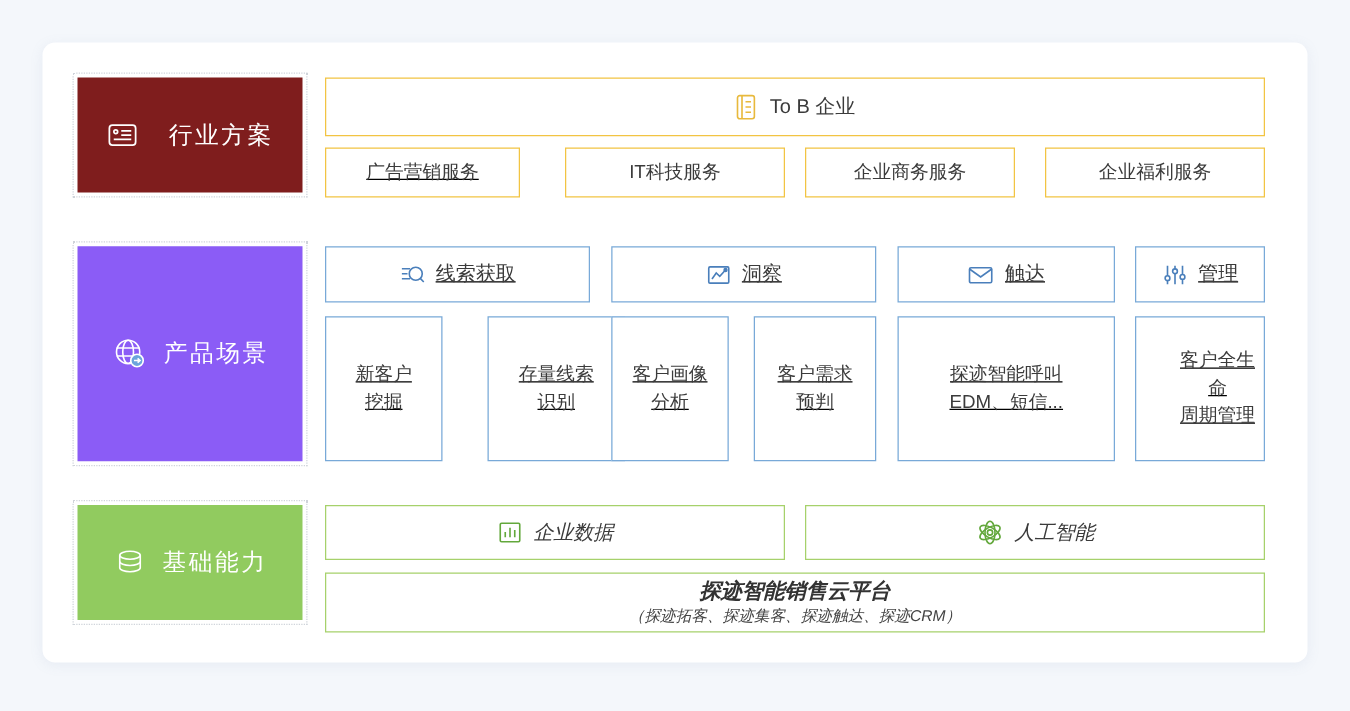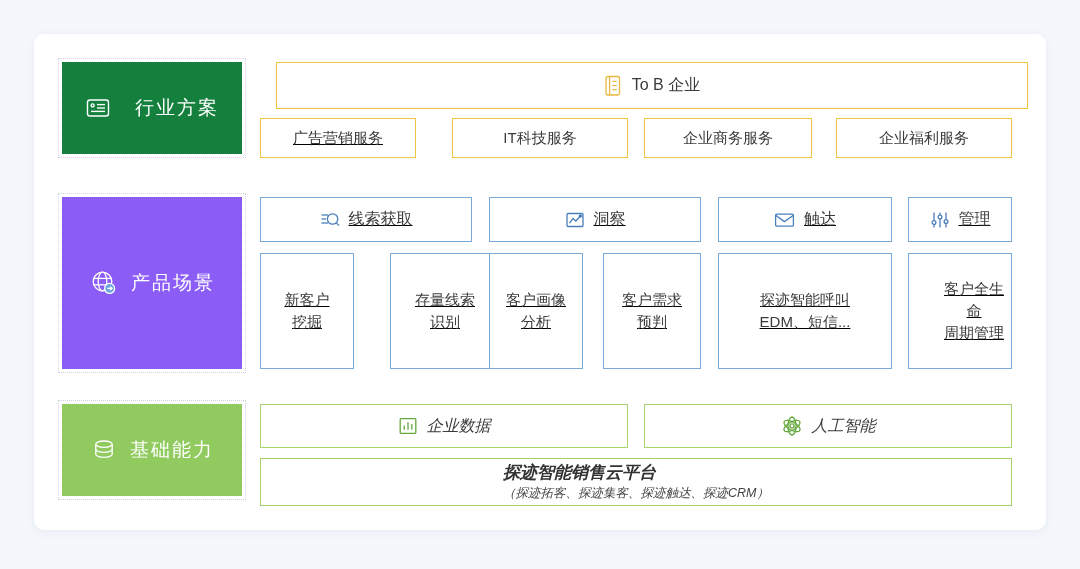--- a/index.html
+++ b/index.html
@@ -28,21 +28,21 @@
     align-items: center;
     justify-content: center;
     gap: 12px;
     color: #ffffff;
     outline: 1px dotted rgba(150,160,175,0.45);
     outline-offset: 3px;
   }
   .tile-label { font-size: 19px; letter-spacing: 2px; color:#fff; }
   .tile svg { display:block; }
 
-  .tile-industry { top: 28px;  width: 180px; height: 92px;  background: #15803d; gap: 24px; }
+  .tile-industry { top: 28px;  width: 180px; height: 92px;  background: #7f1d1d; gap: 24px; }
   .tile-product  { top: 163px; width: 180px; height: 172px; background: #8b5cf6; }
   .tile-base     { top: 370px; width: 180px; height: 92px;  background: #91cb5f; }
 
   
   .box {
     position: absolute;
     background: #fff;
     display: flex;
     align-items: center;
     justify-content: center;
@@ -52,42 +52,42 @@
   .box .ico { display:flex; align-items:center; margin-right: 9px; }
 
   .y-box { border: 1.4px solid #f2c443; }
   .b-box { border: 1.2px solid #78a9d8; text-decoration: underline; }
   .g-box { border: 1.4px solid #a6d16b; font-style: italic; }
 
   .wide-title { font-size: 16px; color: #3b3b3b; }
 
   .platform-main { font-size: 17px; color: #333; font-weight: 600; line-height:1.3; }
   .platform-sub  { font-size: 12.5px; color: #444; line-height:1.5; }
-  .platform-inner { display:flex; flex-direction:column; align-items:flex-start; justify-content:center; }
+  .platform-inner { display:flex; flex-direction:column; align-items:center; justify-content:center; }
 </style>
 </head>
 <body>
 
 <div class="page">
   <div class="card">
 
     <div class="tile tile-industry">
       <span class="ico">
         <svg width="26" height="26" viewBox="0 0 26 26" fill="none" stroke="#ffffff" stroke-width="1.4">
           <rect x="2.5" y="5" width="21" height="16" rx="2.5"></rect>
           <circle cx="7.6" cy="10.4" r="1.5"></circle>
           <line x1="12" y1="9.6" x2="20" y2="9.6"></line>
           <line x1="12" y1="13" x2="20" y2="13"></line>
           <line x1="6" y1="16.4" x2="20" y2="16.4"></line>
         </svg>
       </span>
       <span class="tile-label">行业方案</span>
     </div>
 
-    <div class="box y-box" style="left:242px; top:28px; width:752px; height:47px;">
+    <div class="box y-box" style="left:226px; top:28px; width:752px; height:47px;">
       <span class="ico">
         <svg width="19" height="22" viewBox="0 0 19 22" fill="none" stroke="#e8b93c" stroke-width="1.3">
           <rect x="2" y="1.5" width="13.5" height="18.5" rx="1.8"></rect>
           <line x1="5.6" y1="1.5" x2="5.6" y2="20"></line>
           <line x1="8.4" y1="6.4" x2="12.8" y2="6.4"></line>
           <line x1="8.4" y1="10.6" x2="12.8" y2="10.6"></line>
           <line x1="8.4" y1="14.8" x2="12.8" y2="14.8"></line>
         </svg>
       </span>
       <span class="wide-title">To B 企业</span>

